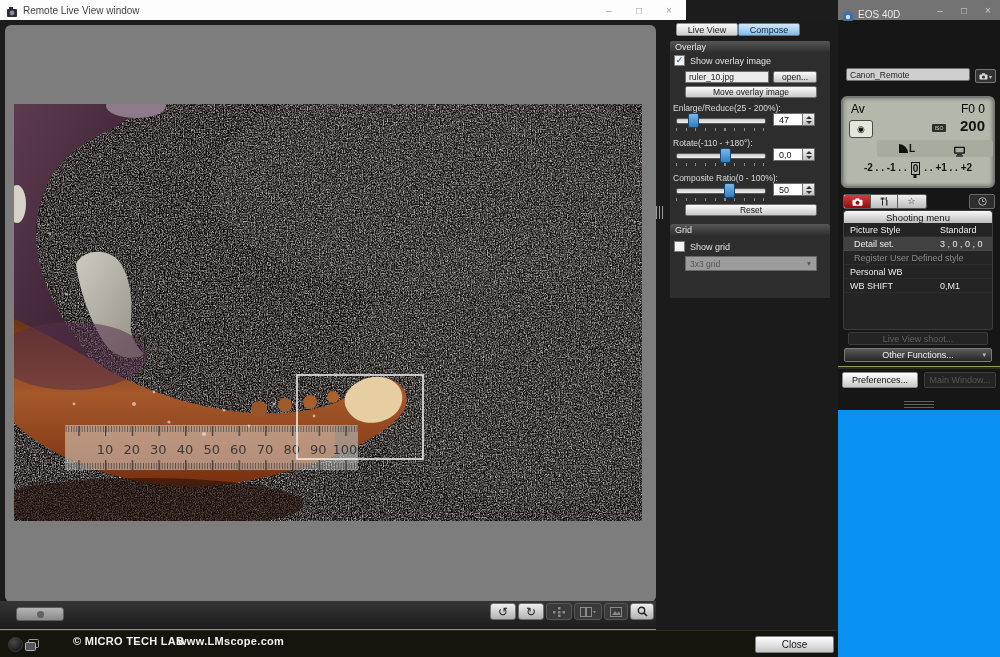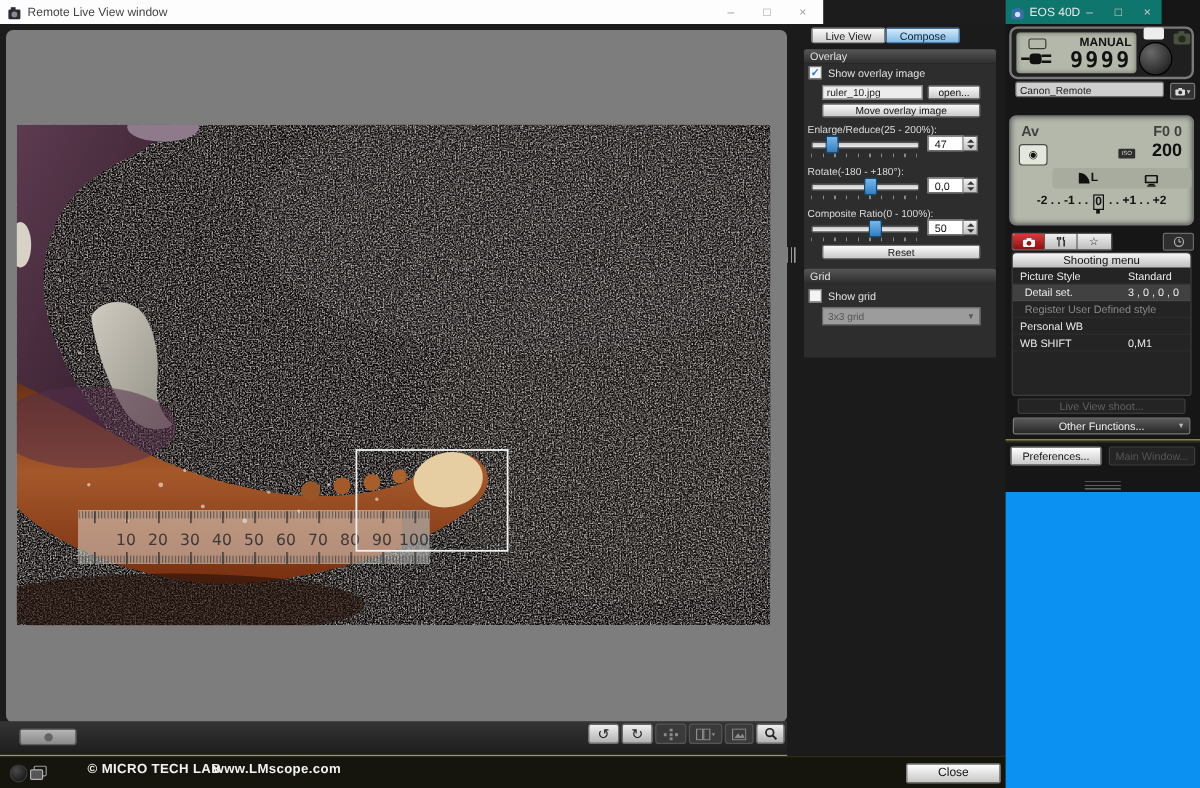--- a/index.html
+++ b/index.html
@@ -51,26 +51,26 @@
   .ticks{width:88px;height:3px;background:repeating-linear-gradient(90deg,#8a8a8a 0 1px,transparent 1px 9.7px)}
   .valbox{width:30px;height:13px;background:#fff;border:1px solid #6f6f6f;font-size:9px;color:#111;display:flex;align-items:center;padding-left:5px;box-sizing:border-box}
   .spin{width:12px;height:13px;background:linear-gradient(#f2f2f2,#c2c2c2);border:1px solid #6f6f6f;border-left:none;display:flex;flex-direction:column;align-items:center;justify-content:center;gap:2px;box-sizing:border-box}
   .tri-up{width:0;height:0;border-left:3px solid transparent;border-right:3px solid transparent;border-bottom:3px solid #333}
   .tri-dn{width:0;height:0;border-left:3px solid transparent;border-right:3px solid transparent;border-top:3px solid #333}
   .ddown{background:#9c9c9c;border:1px solid #686868;font-size:8.5px;color:#565656;display:flex;align-items:center;padding-left:4px;box-sizing:border-box}
   .ddchev{position:absolute;right:5px;color:#5a5a5a;font-size:8px}
 
   
   .ew{left:838px;top:0;width:162px;height:657px;background:#161616}
-  .ew-titlebar{left:0;top:0;width:130px;height:20px;background:#0f766e;display:flex;align-items:center}
+  .ew-titlebar{left:0;top:0;width:162px;height:20px;background:#737373;display:flex;align-items:flex-end}
   .ew-title{font-size:10px;color:#e8e8e8;margin-left:4px}
   .panel{border:2px solid #7a7a7a;border-radius:7px;background:#1f1f1f;box-sizing:border-box}
   .lcd{background:#b3b8ab;border-radius:3px;box-shadow:inset 0 0 4px rgba(0,0,0,.45)}
   .lcdtxt{color:#111;font-weight:bold}
-  .gray-lcd{color:#404040;font-weight:bold}
+  .gray-lcd{color:#000000;font-weight:normal}
   .mrow{height:14px;display:flex;align-items:center;font-size:9px;color:#ececec;padding:0 0 0 6px;box-sizing:border-box;border-bottom:1px solid rgba(255,255,255,.04)}
   .mrow .val{position:absolute;left:96px}
   .mrow.sel{background:#414141}
   .mrow.dis{color:#8a8a8a}
   .menuhdr{height:12px;background:linear-gradient(#f7f7f7,#bdbdbd);border-radius:3px 3px 0 0;display:flex;align-items:center;justify-content:center;font-size:9.5px;color:#111}
   .dkbtn{background:#242424;border:1px solid #3c3c3c;border-radius:2px;color:#616161;font-size:9px;display:flex;align-items:center;justify-content:center;box-sizing:border-box}
   .midbtn{background:linear-gradient(#5a5a5a,#262626);border:1px solid #7a7a7a;border-radius:2px;color:#efefef;font-size:9px;display:flex;align-items:center;justify-content:center;box-sizing:border-box}
   .litebtn{background:linear-gradient(#ffffff,#c9c9c9);border:1px solid #8a8a8a;border-radius:2px;color:#111;font-size:9px;display:flex;align-items:center;justify-content:center;box-sizing:border-box}
   .olive{border-top:1px solid #9a9a5c;background:#2c2c1a;height:2px}
   .grip{left:66px;top:401px;width:30px;height:7px;background:repeating-linear-gradient(#616161 0 1px,transparent 1px 3px)}
@@ -268,21 +268,21 @@
     <div class="abs thumb" style="left:32px;top:93px"></div>
     <div class="abs ticks" style="left:20px;top:108px"></div>
     <div class="abs" style="left:117px;top:93px;display:flex">
       <span class="valbox">47</span>
       <span class="spin">
           <span class="tri-up"></span>
           <span class="tri-dn"></span>
         </span>
     </div>
 
-    <div class="abs slbl" style="left:17px;top:118px">Rotate(-180 - +180°):</div>
+    <div class="abs slbl" style="left:17px;top:118px">Rotate(-110 - +180°):</div>
     <div class="abs track" style="left:20px;top:133px"></div>
     <div class="abs thumb" style="left:64px;top:128px"></div>
     <div class="abs ticks" style="left:20px;top:143px"></div>
     <div class="abs" style="left:117px;top:128px;display:flex">
       <span class="valbox">0,0</span>
       <span class="spin">
           <span class="tri-up"></span>
           <span class="tri-dn"></span>
         </span>
     </div>
@@ -324,43 +324,20 @@
         </svg>
     </span>
     <span class="ew-title">EOS 40D</span>
     <span class="winbtns" style="right:0">
       <span class="winbtn dk" style="width:24px">–</span>
       <span class="winbtn dk" style="width:24px">□</span>
       <span class="winbtn dk" style="width:24px">×</span>
     </span>
   </div>
 
-  <div class="abs panel" style="left:3px;top:22px;width:154px;height:44px">
-    <div class="abs lcd" style="left:4px;top:3px;width:100px;height:34px">
-      <div class="abs" style="left:10px;top:5px;width:13px;height:7px;border:1px solid #3a3f36;border-radius:2px"></div>
-      <div class="abs lcdtxt" style="right:4px;top:3px;font-size:10px">MANUAL</div>
-      <div class="abs" style="left:3px;top:15px">
-        <svg width="28" height="14" viewBox="0 0 28 14">
-            <path d="M1,7 H8" stroke="#111" stroke-width="2"></path>
-            <rect x="8" y="2.5" width="10" height="9" rx="3" fill="#111"></rect>
-            <path d="M18,4.5 H26 M18,9.5 H26" stroke="#111" stroke-width="2"></path>
-          </svg>
-      </div>
-      <div class="abs lcdtxt" style="right:4px;top:13px;font-size:18px;letter-spacing:2px;font-family:'DejaVu Sans Mono',monospace">9999</div>
-    </div>
-    <div class="abs" style="left:110px;top:-1px;width:17px;height:10px;background:#ededed;border-radius:2px"></div>
-    <div class="abs" style="left:106px;top:11px;width:26px;height:26px;border-radius:50%;background:radial-gradient(circle at 35% 30%,#6a6a6a,#101010);border:1px solid #000"></div>
-    <div class="abs" style="left:134px;top:1px">
-      <svg width="17" height="13" viewBox="0 0 17 13">
-          <rect x="1" y="3" width="14" height="9" rx="1.5" fill="#49523f"></rect>
-          <rect x="5" y="1" width="5" height="3" fill="#49523f"></rect>
-          <circle cx="8" cy="7.5" r="3" fill="#242a1e"></circle>
-        </svg>
-    </div>
-  </div>
 
   <div class="abs ffield" style="left:8px;top:68px;width:124px;height:13px;background:#cfcfcf;border-radius:2px">Canon_Remote</div>
   <div class="abs" style="left:137px;top:69px;width:19px;height:12px;background:#333;border:1px solid #777;border-radius:2px;display:flex;align-items:center;justify-content:center;gap:1px">
     <svg width="9" height="7" viewBox="0 0 9 7">
         <rect x="0.5" y="1.5" width="8" height="5" rx="0.8" fill="#ddd"></rect>
         <rect x="3" y="0.3" width="3" height="1.6" fill="#ddd"></rect>
         <circle cx="4.5" cy="4" r="1.6" fill="#333"></circle>
       </svg>
     <span style="color:#ccc;font-size:6px">▾</span>
   </div>

